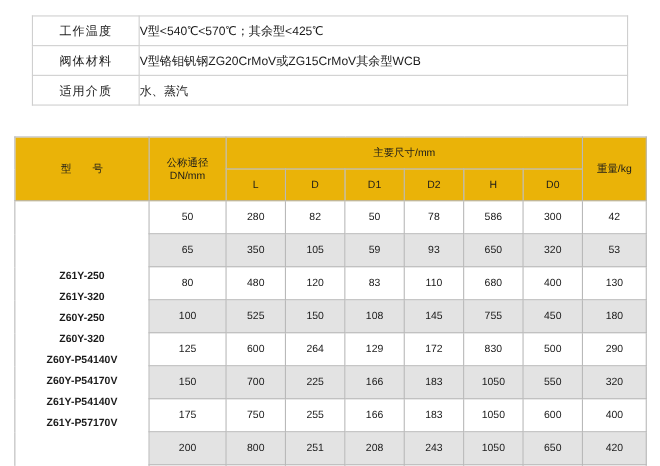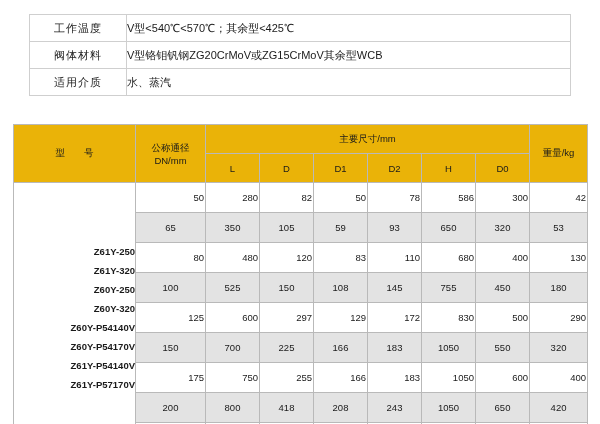--- a/index.html
+++ b/index.html
@@ -82,21 +82,21 @@
 
   .models-cell {
     background: #d4d4d4;
     line-height: 19px;
     font-size: 9.5px;
     padding: 2px 0;
   }
   .models-cell .m-line { display: block; white-space: nowrap; font-weight: bold; }
 
   .row-shade td { background: #e3e3e3; margin-top: 36px; }
-  .row-plain td { background: #ffffff; text-align: right; }
+  .row-plain td { background: #ffffff; }
   .sub-label { font-size: 9.5px; }
 </style>
 </head>
 <body>
 
 <div class="page">
 
   <table class="spec-table">
     <tbody>
       <tr>
@@ -193,21 +193,21 @@
           <td class="h-row">150</td>
           <td class="h-row">108</td>
           <td class="h-row">145</td>
           <td class="h-row">755</td>
           <td class="h-row">450</td>
           <td class="h-row">180</td>
         </tr>
         <tr class="row-plain">
           <td class="h-row">125</td>
           <td class="h-row">600</td>
-          <td class="h-row">297</td>
+          <td class="h-row">264</td>
           <td class="h-row">129</td>
           <td class="h-row">172</td>
           <td class="h-row">830</td>
           <td class="h-row">500</td>
           <td class="h-row">290</td>
         </tr>
         <tr class="row-shade">
           <td class="h-row">150</td>
           <td class="h-row">700</td>
           <td class="h-row">225</td>
@@ -223,21 +223,21 @@
           <td class="h-row">255</td>
           <td class="h-row">166</td>
           <td class="h-row">183</td>
           <td class="h-row">1050</td>
           <td class="h-row">600</td>
           <td class="h-row">400</td>
         </tr>
         <tr class="row-shade">
           <td class="h-row">200</td>
           <td class="h-row">800</td>
-          <td class="h-row">418</td>
+          <td class="h-row">251</td>
           <td class="h-row">208</td>
           <td class="h-row">243</td>
           <td class="h-row">1050</td>
           <td class="h-row">650</td>
           <td class="h-row">420</td>
         </tr>
         <tr class="row-plain">
           <td class="h-row">225</td>
           <td class="h-row">850</td>
           <td class="h-row">300</td>

